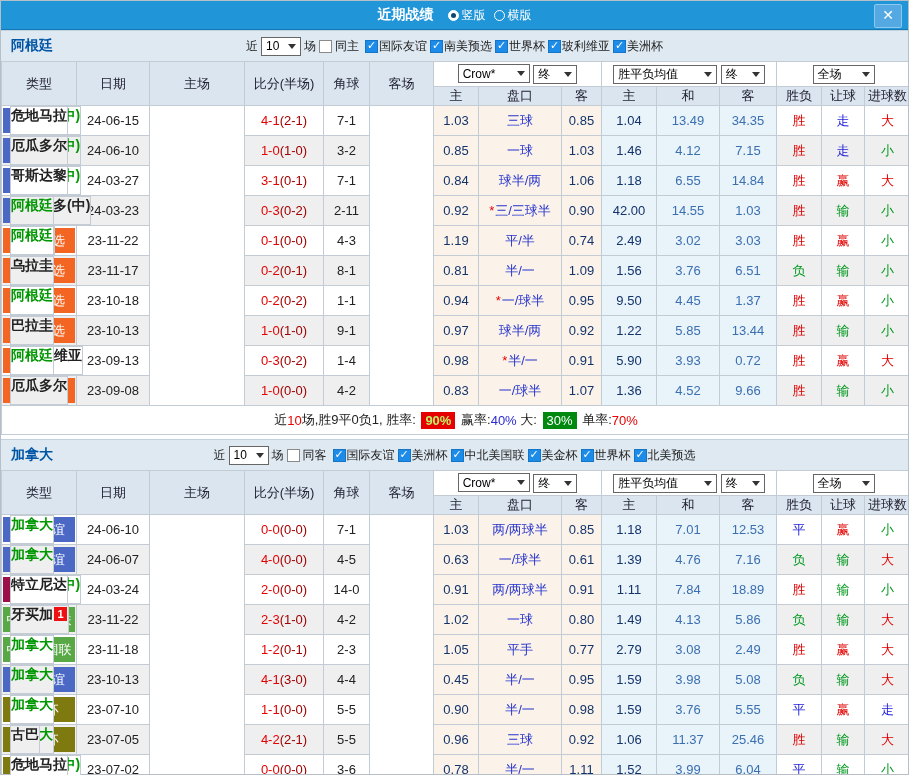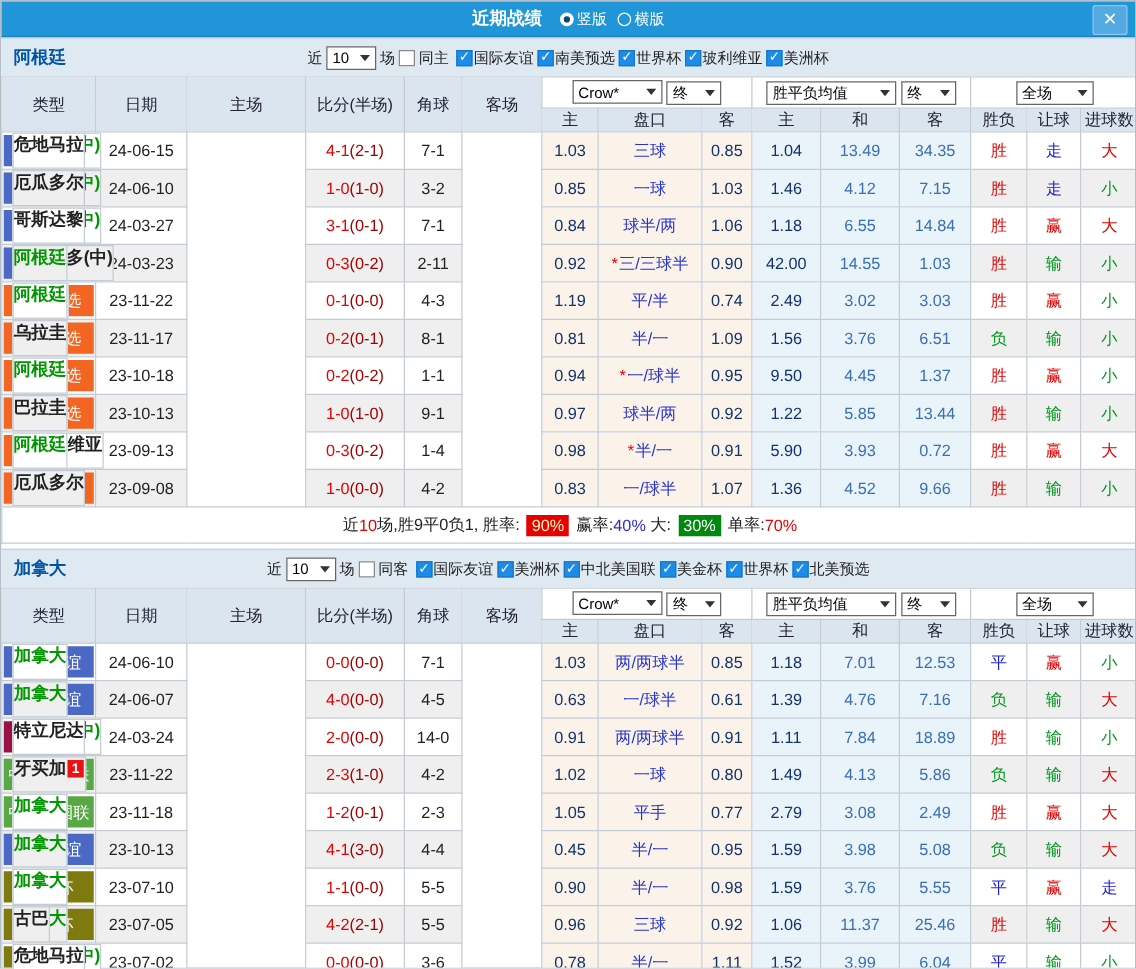--- a/index.html
+++ b/index.html
@@ -351,21 +351,21 @@
             <td class="res" style="color: rgb(0, 152, 30);">小</td>
           </tr>
         </tbody>
       <tfoot>
           <tr>
             <td colspan="15">
               <div class="summary" id="summary-0">
                 <span class="seg">近</span>
                 <span class="seg" style="color: rgb(230, 0, 0);">10</span>
                 <span class="seg">场,胜9平0负1, 胜率: </span>
-                <span class="seg pill" style="color: #fef9c3; background: rgb(230, 0, 0);">90%</span>
+                <span class="seg pill" style="color: #bef264; background: rgb(230, 0, 0); font-weight: bold;">90%</span>
                 <span class="seg"> 赢率:</span>
                 <span class="seg" style="color: rgb(43, 43, 213);">40%</span>
                 <span class="seg"> 大: </span>
                 <span class="seg pill" style="color: rgb(255, 255, 255); background: rgb(0, 136, 15);">30%</span>
                 <span class="seg"> 单率:</span>
                 <span class="seg" style="color: rgb(230, 0, 0);">70%</span>
               </div>
             </td>
           </tr>
         </tfoot>

